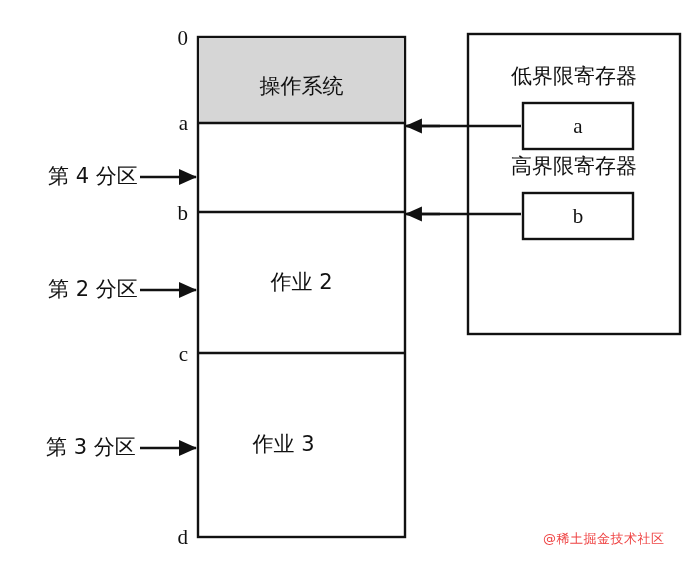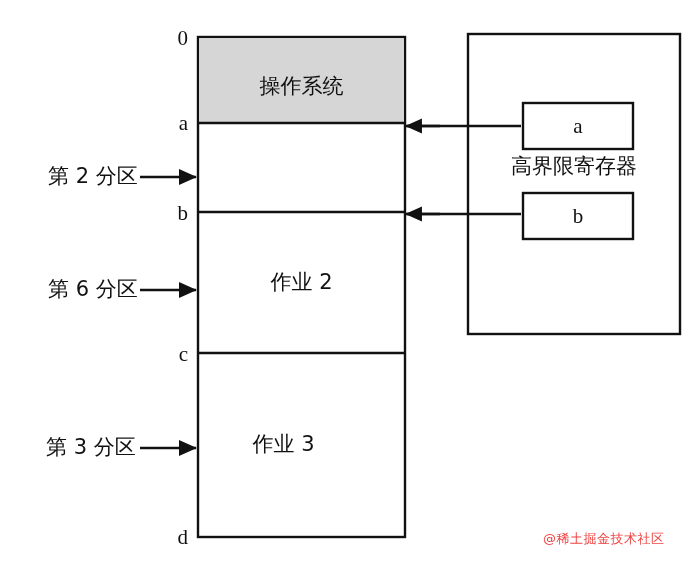--- a/index.html
+++ b/index.html
@@ -114,24 +114,25 @@
   <div class="lbl addr-label" style="left:166px; top:28px;">0</div>
   <div class="lbl addr-label" style="left:166px; top:113px;">a</div>
   <div class="lbl addr-label" style="left:166px; top:203px;">b</div>
   <div class="lbl addr-label" style="left:166px; top:344px;">c</div>
   <div class="lbl addr-label" style="left:166px; top:527px;">d</div>
 
   <div class="lbl block-label" style="left:198px; top:76px; width:207px;">操作系统</div>
   <div class="lbl block-label" style="left:198px; top:272px; width:207px;">作业 2</div>
   <div class="lbl block-label" style="left:198px; top:434px; width:171px;">作业 3</div>
 
-  <div class="lbl partition-label" style="left:48px; top:166px;">第 2 分区</div>
-  <div class="lbl partition-label" style="left:48px; top:279px;">第 6 分区</div>
+  <div class="lbl partition-label" style="left:48px; top:166px;">第 4 分区</div>
+  <div class="lbl partition-label" style="left:48px; top:279px;">第 2 分区</div>
   <div class="lbl partition-label" style="left:46px; top:437px;">第 3 分区</div>
 
+  <div class="lbl reg-label" style="left:468px; top:66px;">低界限寄存器</div>
   <div class="lbl reg-value" style="left:523px; top:116px;">a</div>
 
   <div class="lbl reg-label" style="left:468px; top:156px;">高界限寄存器</div>
   <div class="lbl reg-value" style="left:523px; top:206px;">b</div>
 
 
   <div class="lbl watermark" style="left:543px; top:532px;">@稀土掘金技术社区</div>
 
 </div>
 

